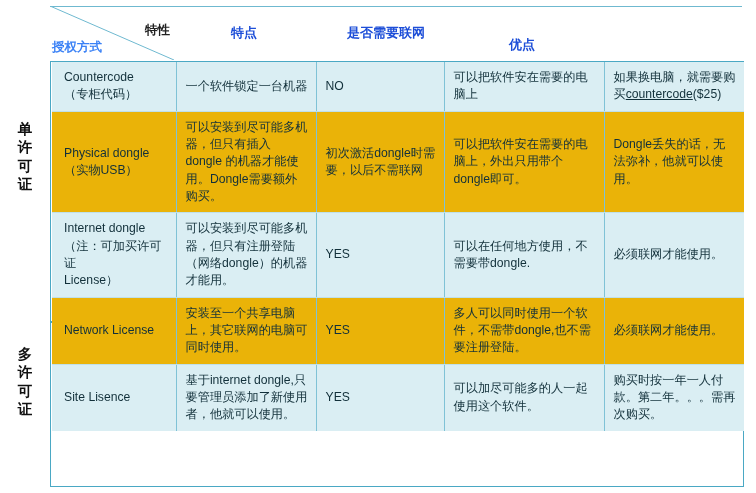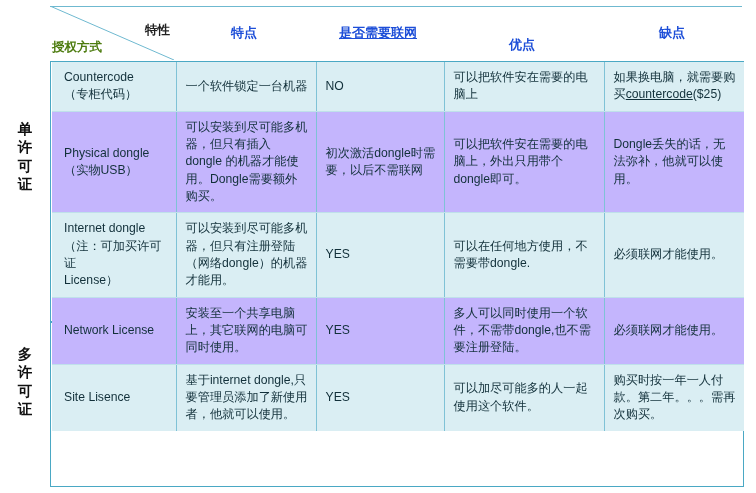--- a/index.html
+++ b/index.html
@@ -49,21 +49,21 @@
     font-weight: bold;
     color: #222;
     white-space: nowrap;
   }
   .corner-bottom-label {
     position: absolute;
     left: 2px;
     top: 33px;
     font-size: 12.5px;
     font-weight: bold;
-    color: #4d7c0f;
+    color: #3b82f6;
     white-space: nowrap;
   }
   .header-cell {
     position: absolute;
     top: 0;
     height: 54px;
     display: flex;
     align-items: center;
     justify-content: center;
     font-size: 13px;
@@ -93,21 +93,21 @@
     table-layout: fixed;
   }
   .tbl td {
     vertical-align: middle;
     padding: 7px 8px 7px 9px;
     font-size: 12.2px;
     line-height: 1.42;
     color: #12303a;
     border: none;
   }
-  .tbl tr.band-a td { background: #c4b5fd; }
+  .tbl tr.band-a td { background: #eab308; }
   .tbl tr.band-b td { background: #daeef3; }
 
   .cell-name {
     font-size: 12.6px;
     color: #14323d;
     padding-left: 12px !important;
   }
   .cell-center { text-align: left; }
 
   .tbl td.sep-left {
@@ -154,23 +154,22 @@
 
   <div class="header">
     <div class="header-corner">
       <svg width="124" height="54" viewBox="0 0 124 54">
         <line x1="0" y1="0" x2="124" y2="54" stroke="#6fb9d0" stroke-width="1"></line>
       </svg>
       <span class="corner-top-label">特性</span>
       <span class="corner-bottom-label">授权方式</span>
     </div>
     <div class="header-cell" style="left:124px; width:140px;">特点</div>
-    <div class="header-cell" style="left:264px; width:128px;text-decoration:underline;">是否需要联网</div>
+    <div class="header-cell" style="left:272px; width:128px;">是否需要联网</div>
     <div class="header-cell" style="left:392px; width:160px;margin-top:12px;">优点</div>
-    <div class="header-cell" style="left:552px; width:140px;">缺点</div>
   </div>
 
   <div class="top-rule"></div>
 
   <div class="group-label" style="top:120px;">
     <div>单</div>
     <div>许</div>
     <div>可</div>
     <div>证</div>
   </div>

